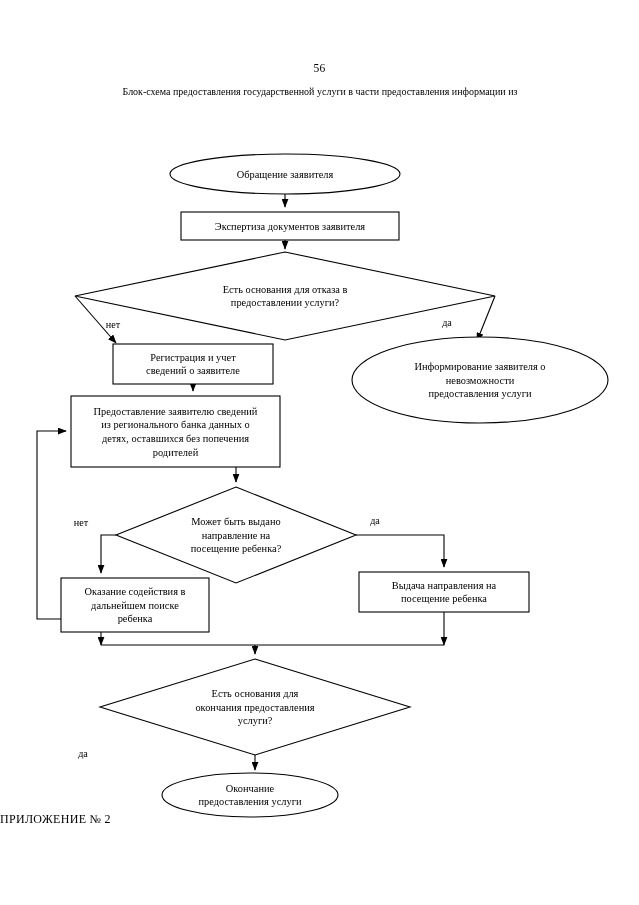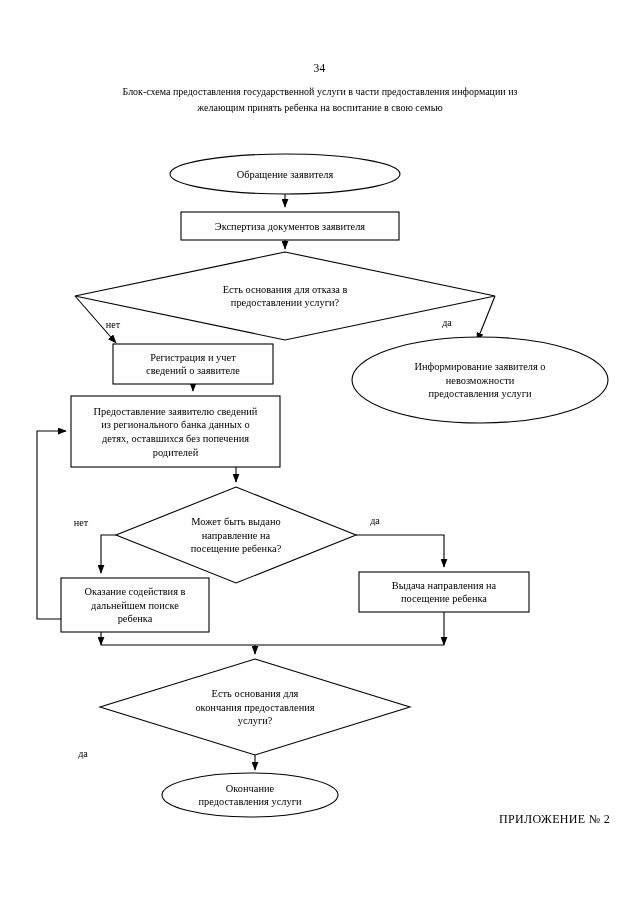--- a/index.html
+++ b/index.html
@@ -38,21 +38,21 @@
     width: 500px;
     text-align: center;
     font-size: 10px;
     line-height: 15.6px;
   }
   .appendix {
     position: absolute;
     top: 812px;
     left: 0;
     width: 610px;
-    text-align: right;
+    text-align: left;
     font-size: 12px;
     letter-spacing: 0.3px;
   }
   svg.flow {
     position: absolute;
     top: 0;
     left: 0;
     width: 639px;
     height: 905px;
   }
@@ -76,25 +76,24 @@
   }
   svg.flow text.branch-label {
     font-size: 10.2px;
   }
 </style>
 </head>
 <body>
 
 <div id="page">
 
-  <div class="page-number">34</div>
+  <div class="page-number">56</div>
 
   <div class="doc-title">
     <div>Блок-схема предоставления государственной услуги в части предоставления информации из</div>
-    <div>желающим принять ребенка на воспитание в свою семью</div>
   </div>
 
   <svg class="flow" viewBox="0 0 639 905">
     <defs>
       <marker id="arrowhead" markerWidth="9" markerHeight="7" refX="8.2" refY="3.5" orient="auto" markerUnits="userSpaceOnUse">
         <path d="M 0 0 L 9 3.5 L 0 7 z" fill="#000000"></path>
       </marker>
     </defs>
     <g id="edge-layer">
         <path d="M 285 194 L 285 207" class="conn" marker-end="url(#arrowhead)"></path>

